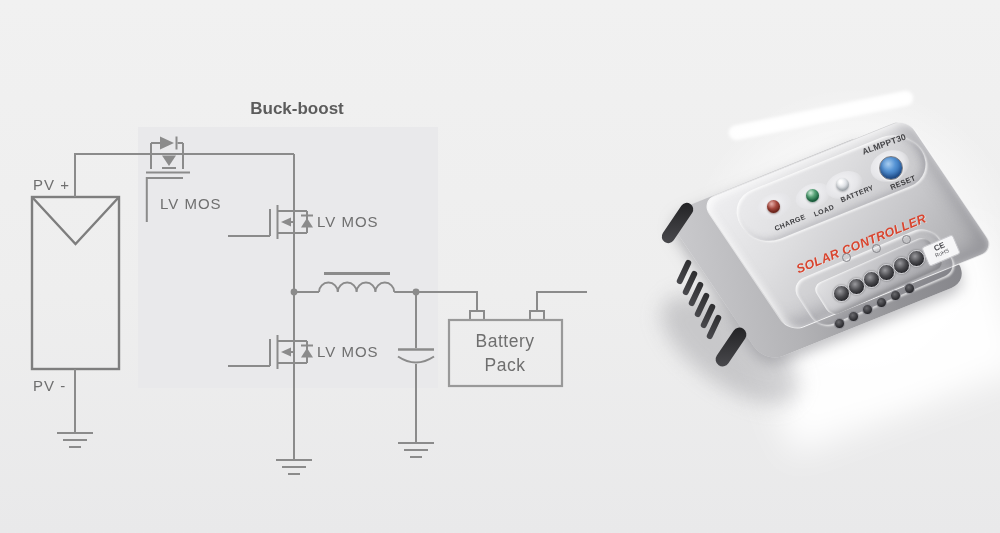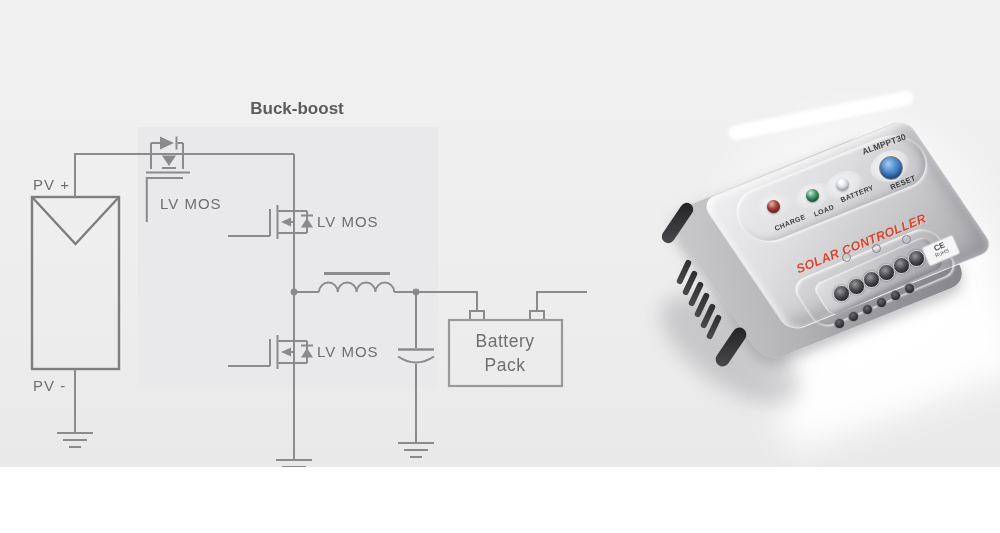--- a/index.html
+++ b/index.html
@@ -1,16 +1,16 @@
 <!DOCTYPE html>
 <html><head>
 <meta charset="utf-8">
 <style>
   html,body{margin:0;padding:0;}
-  #stage{position:relative;width:1000px;height:467px;overflow:hidden;
+  #stage{position:relative;width:1000px;height:533px;overflow:hidden;
          background:linear-gradient(180deg,#f1f1f1 0%,#eeeeee 55%,#e9e9ea 100%);
          font-family:"Liberation Sans",sans-serif;}
   
   #circuit{position:absolute;left:0;top:0;}
   
   .abs{position:absolute;}
   .glow1{left:685px;top:85px;width:340px;height:340px;
          background:radial-gradient(ellipse at center,rgba(255,255,255,.95) 25%,rgba(255,255,255,0) 70%);}
   .glow2{left:760px;top:265px;width:250px;height:150px;background:rgba(255,255,255,.95);
          transform:rotate(-20deg);filter:blur(16px);}

